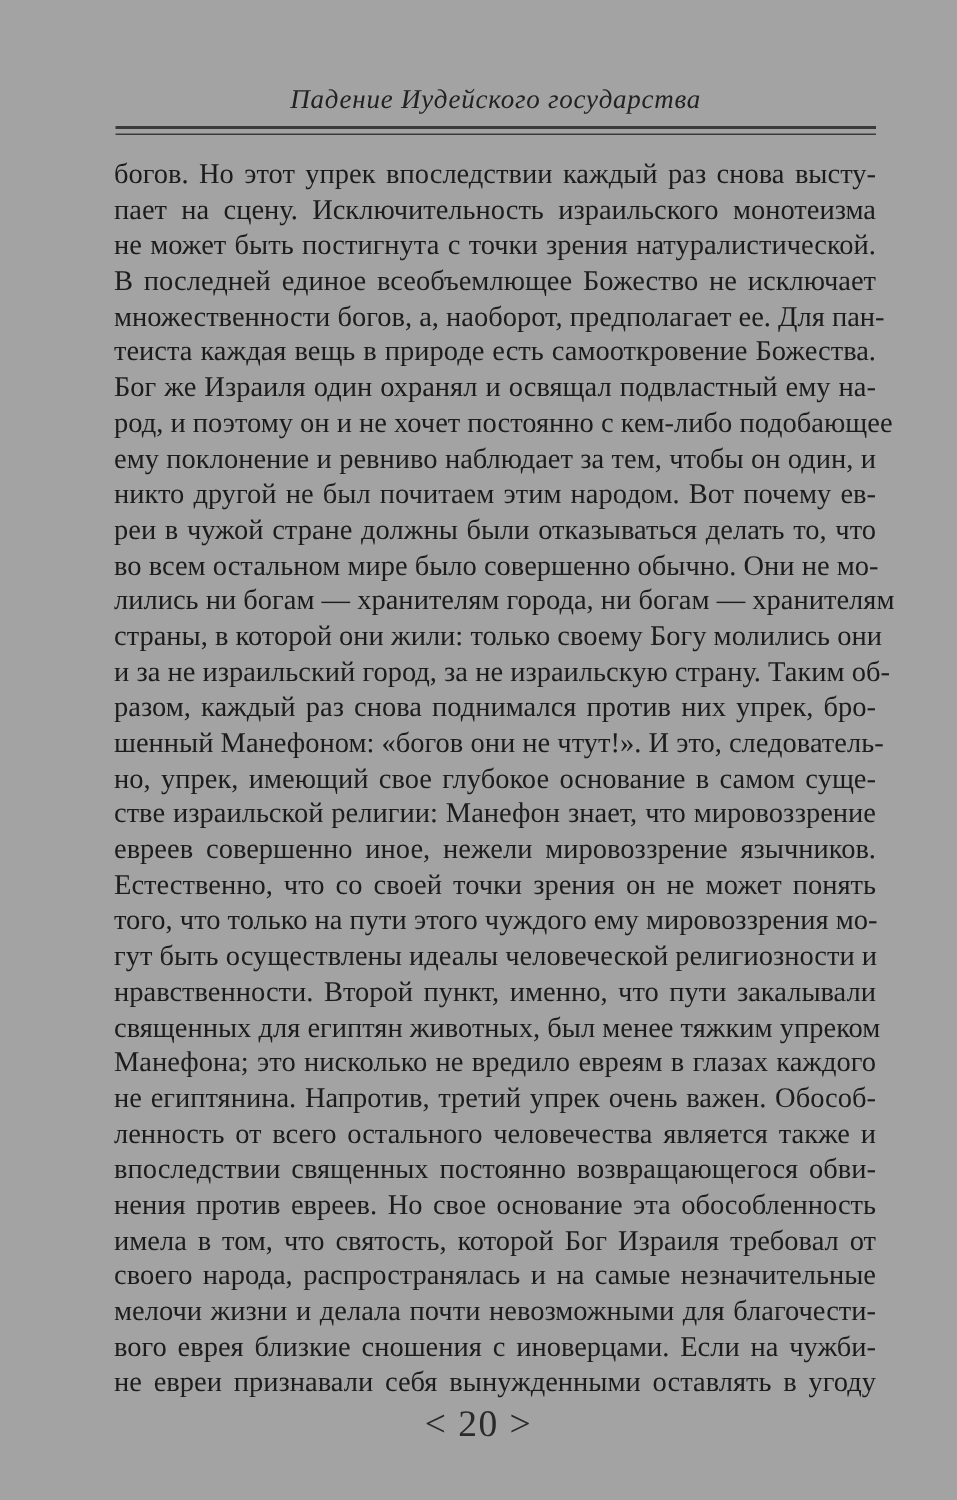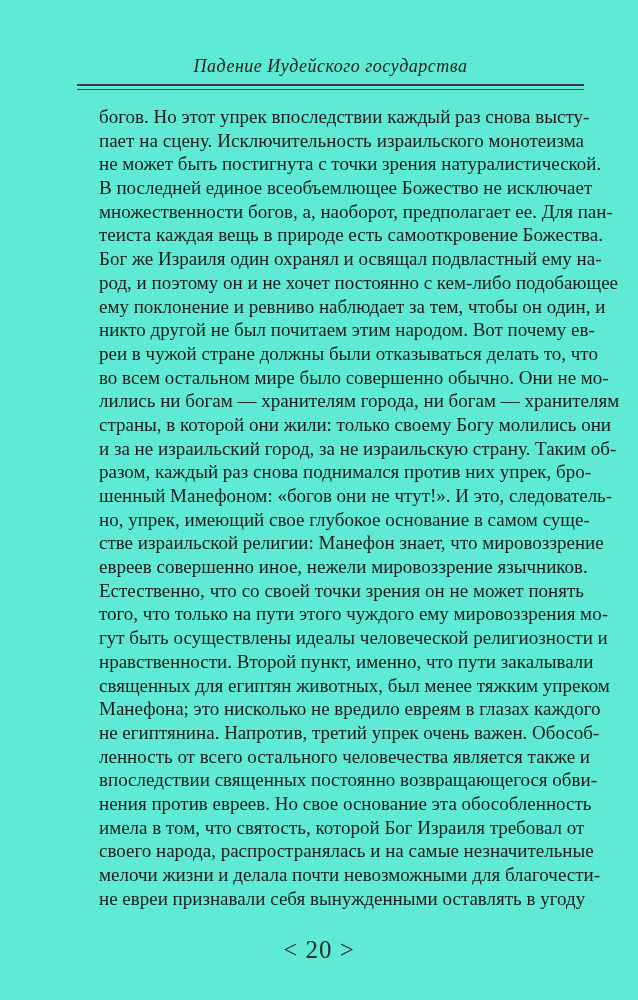--- a/index.html
+++ b/index.html
@@ -4,21 +4,21 @@
 <style>
   html, body {
     margin: 0;
     padding: 0;
     background: #ffffff;
   }
   .page {
     position: relative;
     width: 638px;
     height: 1000px;
-    background: #5eead4;
+    background: #a3a3a3;
     font-family: "Liberation Serif", "DejaVu Serif", serif;
     color: #1c1c1c;
     overflow: hidden;
   }
   .running-head {
     position: absolute;
     top: 56px;
     left: 77px;
     width: 507px;
     text-align: center;
@@ -42,21 +42,20 @@
     left: 76px;
     width: 508px;
     font-size: 19px;
     line-height: 23.7px;
   }
   .text-line {
     text-align: justify;
     text-align-last: justify;
     white-space: nowrap;
     height: 23.7px;
-    margin-left: 23px;
   }
   .folio {
     position: absolute;
     top: 936px;
     left: 0;
     width: 100%;
     text-align: center;
     font-size: 25px;
     color: #2a2a2a;
     letter-spacing: 1px;
@@ -98,18 +97,19 @@
       <div class="text-line">нравственности. Второй пункт, именно, что пути закалывали</div>
       <div class="text-line">священных для египтян животных, был менее тяжким упреком</div>
       <div class="text-line">Манефона; это нисколько не вредило евреям в глазах каждого</div>
       <div class="text-line">не египтянина. Напротив, третий упрек очень важен. Обособ-</div>
       <div class="text-line">ленность от всего остального человечества является также и</div>
       <div class="text-line">впоследствии священных постоянно возвращающегося обви-</div>
       <div class="text-line">нения против евреев. Но свое основание эта обособленность</div>
       <div class="text-line">имела в том, что святость, которой Бог Израиля требовал от</div>
       <div class="text-line">своего народа, распространялась и на самые незначительные</div>
       <div class="text-line">мелочи жизни и делала почти невозможными для благочести-</div>
+      <div class="text-line">вого еврея близкие сношения с иноверцами. Если на чужби-</div>
       <div class="text-line">не евреи признавали себя вынужденными оставлять в угоду</div>
     </div>
 
   <div class="folio">&lt; 20 &gt;</div>
 
 </div>
 
 </body></html>

